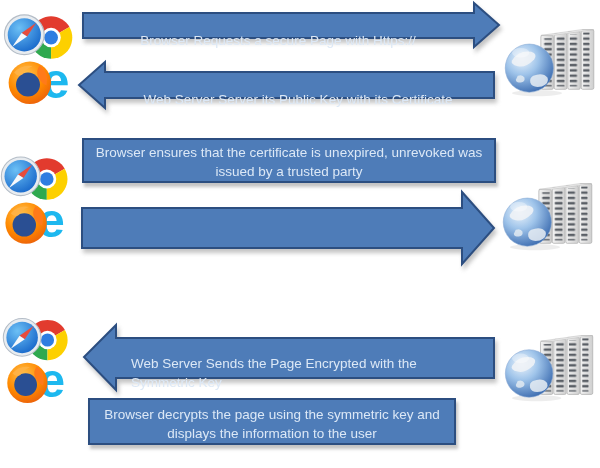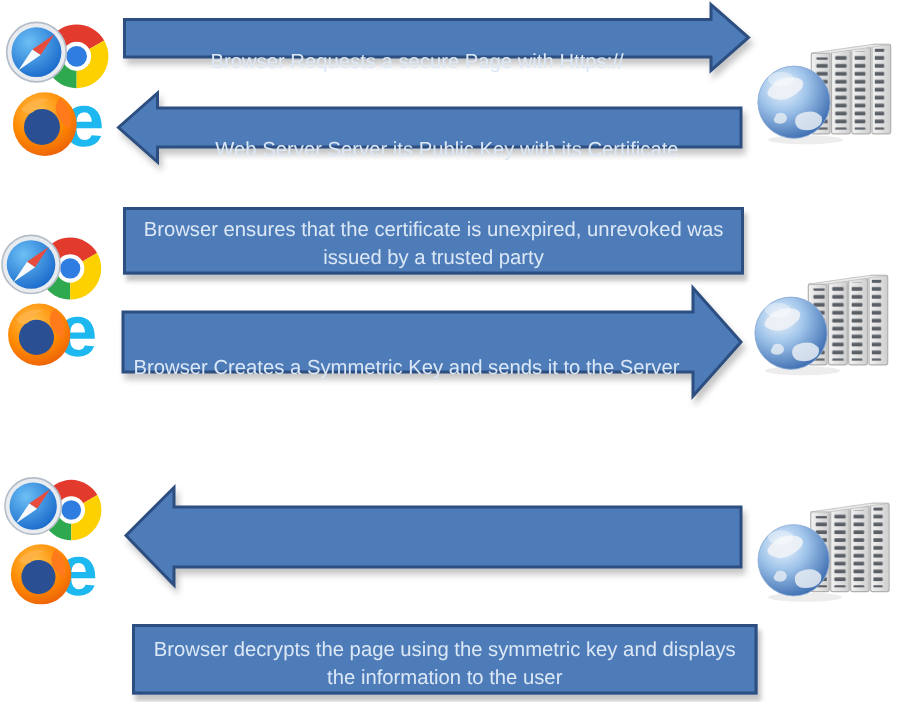--- a/index.html
+++ b/index.html
@@ -135,26 +135,26 @@
     <span class="inner">Web Server Server its Public Key with its Certificate</span>
   </div>
 
   <div class="step-box" style="left:82px;top:138px;width:414px;height:45px">
     <span class="inner" style="max-width:400px">Browser ensures that the certificate is unexpired, unrevoked was issued by a trusted party</span>
   </div>
 
   <svg class="arrow-shape" style="left:80px;top:190px;width:418px;height:78px" viewBox="0 0 418 78">
     <polygon points="2,18 382,18 382,2 414,38 382,74 382,58 2,58"></polygon>
   </svg>
-  <div class="step-label" style="left:86px;top:208px;width:370px;height:42px">
-    <span class="inner" style="max-width:370px">Browser Creates a Symmetric Key and sends it to the Server</span>
-  </div>
 
 
   <svg class="arrow-shape" style="left:82px;top:322px;width:415px;height:72px" viewBox="0 0 415 72">
     <polygon points="412,16 34,16 34,3 2,35 34,68 34,56 412,56"></polygon>
   </svg>
+  <div class="step-label" style="left:120px;top:337px;width:372px;height:42px">
+    <span class="inner" style="max-width:350px">Web Server Sends the Page Encrypted with the Symmetric Key</span>
+  </div>
 
-  <div class="step-box" style="left:88px;top:416px;width:417px;height:47px">
+  <div class="step-box" style="left:88px;top:398px;width:368px;height:47px">
     <span class="inner" style="max-width:400px">Browser decrypts the page using the symmetric key and displays the information to the user</span>
   </div>
 
 </div>
 
 </body></html>

